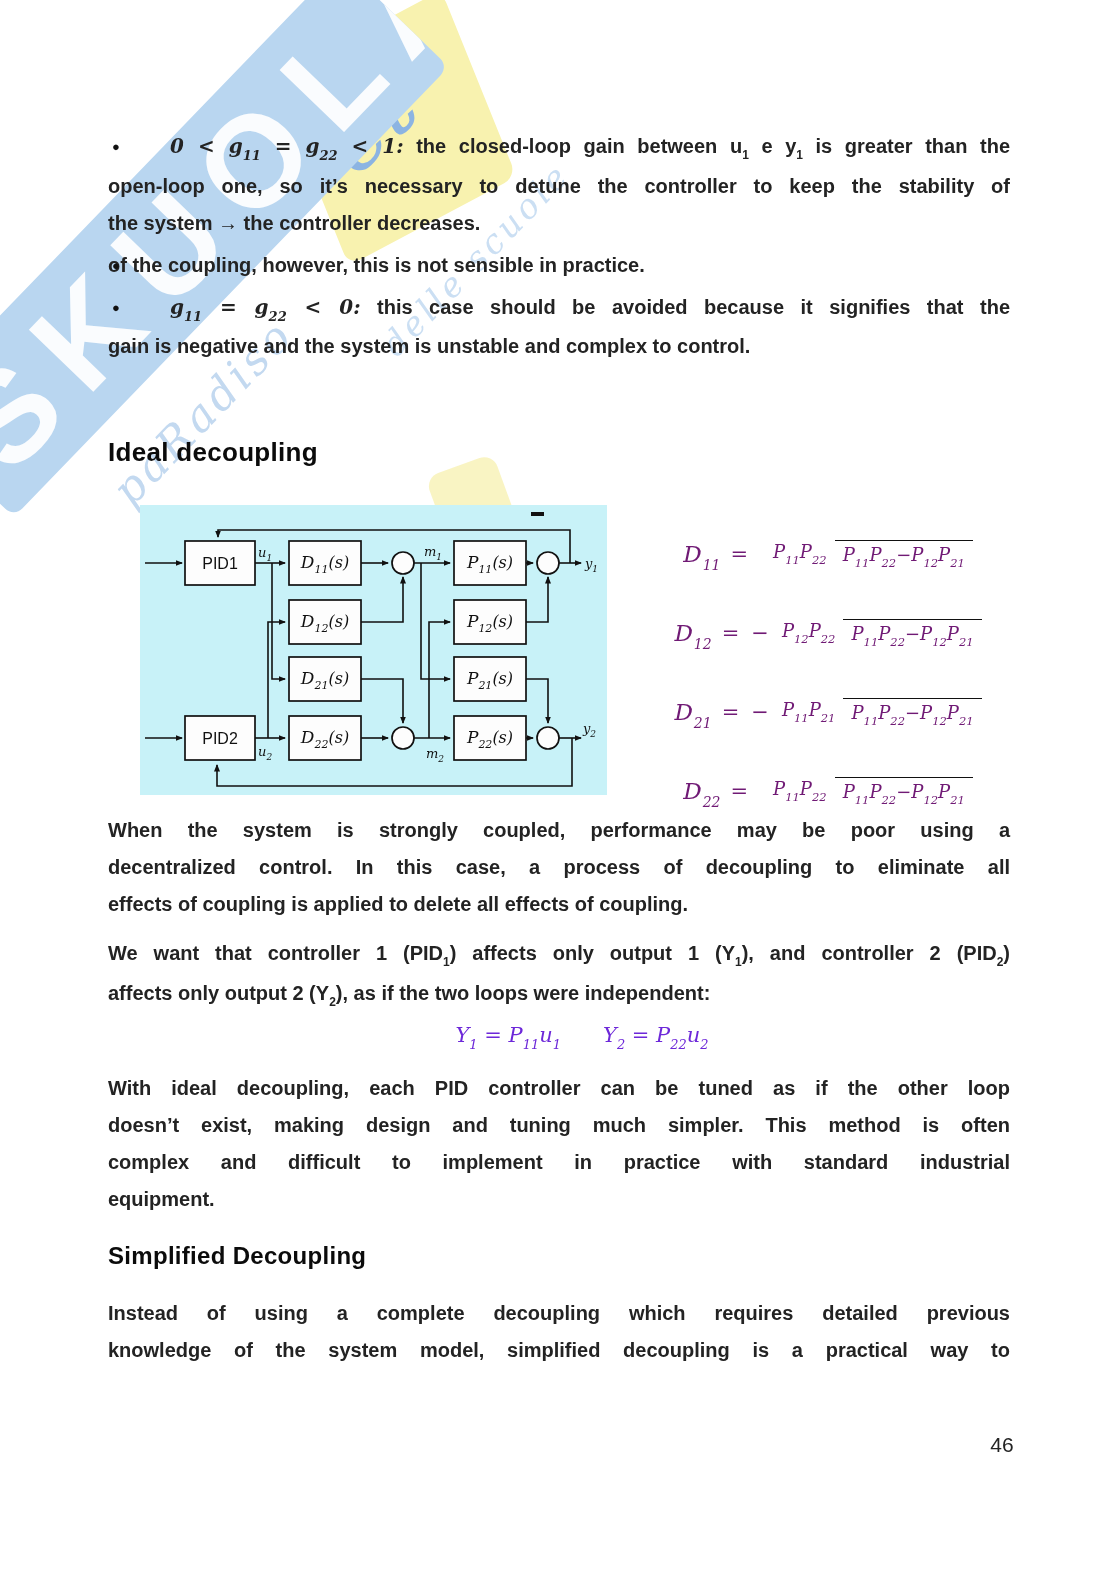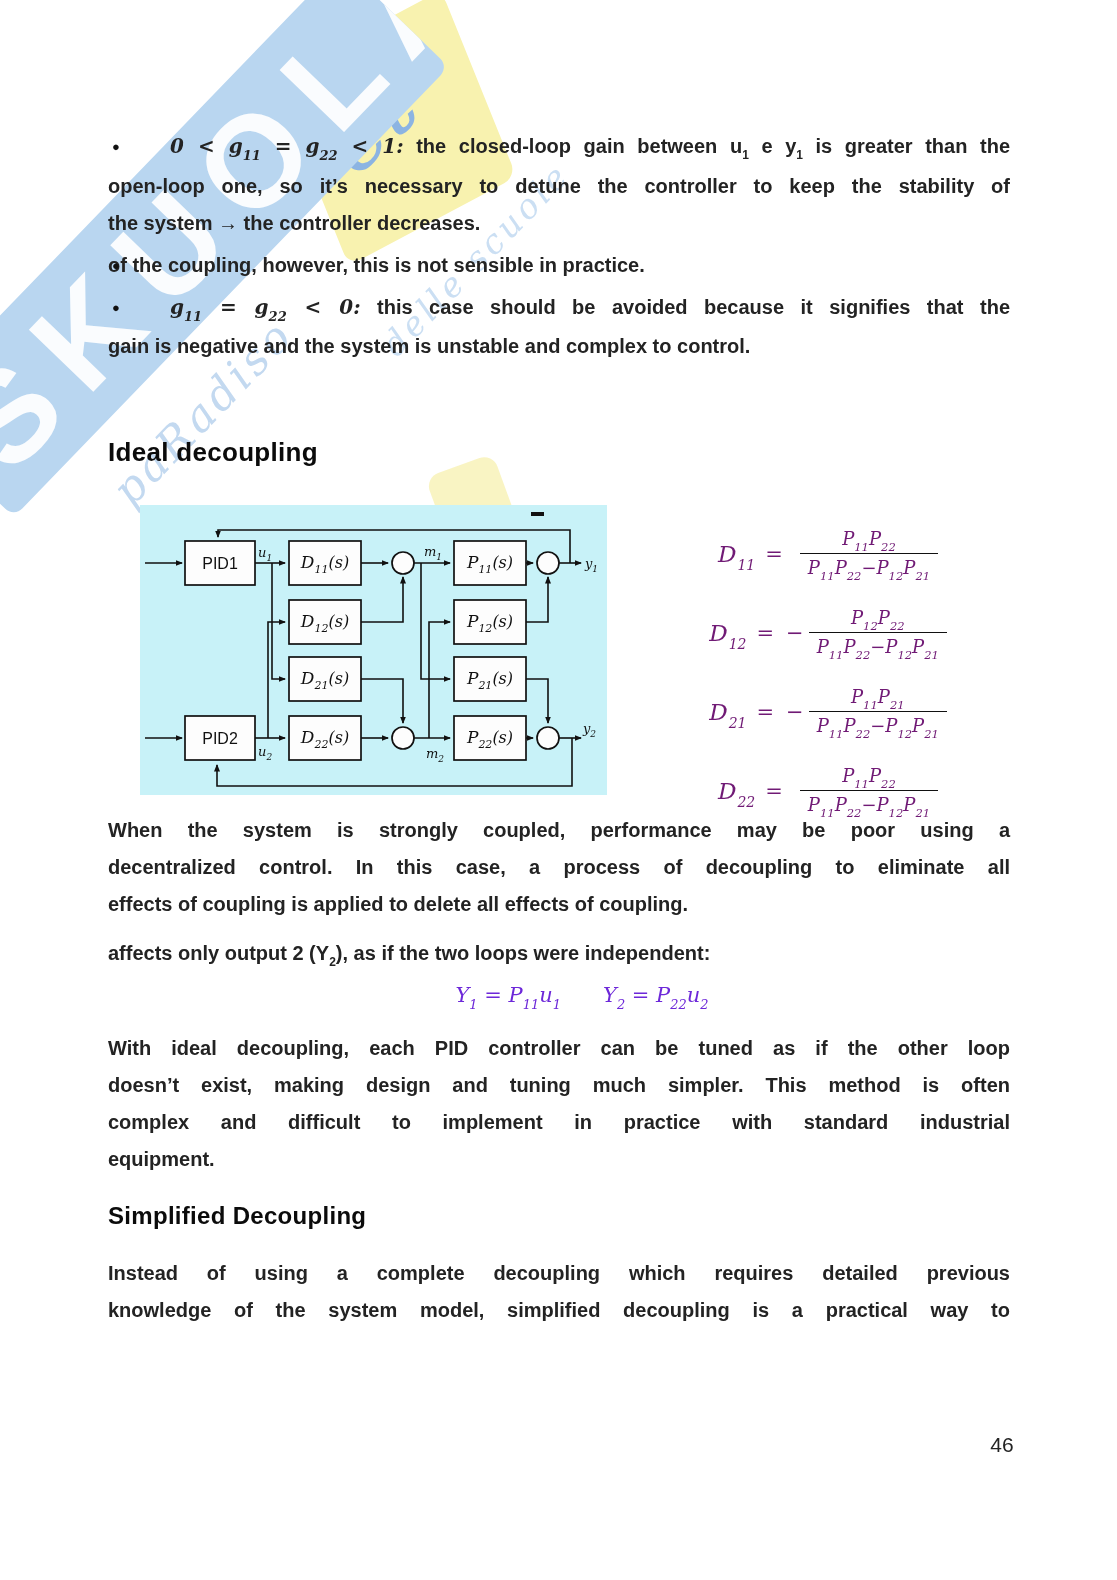--- a/index.html
+++ b/index.html
@@ -47,21 +47,21 @@
   .eq-gap{display:inline-block;width:42px;}
 
   
   .formulas{position:absolute;left:648px;top:514px;width:360px;z-index:2;color:#701a75;}
   .frow{height:79px;display:flex;align-items:center;justify-content:center;
         font-family:"DejaVu Serif",serif;font-style:italic;}
   .flhs{font-size:23px;margin-right:10px;}
   .fsub{font-size:14px;position:relative;top:8px;margin-left:1px;}
   .feq{font-size:21px;margin-right:12px;}
   .fsign{font-size:21px;margin-right:5px;}
-  .frac{display:inline-flex;flex-direction:column;align-items:center;font-size:18px;line-height:1.25;}
+  .frac{display:inline-flex;align-items:center;font-size:18px;line-height:1.25;}
   .num{padding:0 8px 3px;}
   .den{border-top:1.6px solid #111;padding:3px 8px 0;}
   .psub{font-size:11.5px;position:relative;top:6px;}
 
   .page-number{position:absolute;left:962px;top:1433px;width:80px;text-align:center;
       font-size:21px;color:#232323;z-index:2;}
 </style>
 </head>
 <body>
 
@@ -176,20 +176,21 @@
       </svg>
     </div>
 
     <div class="para-1">
       <div class="line jl">When the system is strongly coupled, performance may be poor using a</div>
       <div class="line jl">decentralized control. In this case, a process of decoupling to eliminate all</div>
       <div class="line">effects of coupling is applied to delete all effects of coupling.</div>
     </div>
 
     <div class="para-2">
+      <div class="line jl"><span>We want that controller 1 (PID</span><span class="tsb">1</span><span>) affects only output 1 (Y</span><span class="tsb">1</span><span>), and controller 2 (PID</span><span class="tsb">2</span><span>)</span></div>
       <div class="line"><span>affects only output 2 (Y</span><span class="tsb">2</span><span>), as if the two loops were independent:</span></div>
     </div>
 
     <div class="eq"><span>Y</span><span class="msub">1</span><span> = P</span><span class="msub">11</span><span>u</span><span class="msub">1</span><span class="eq-gap"></span><span>Y</span><span class="msub">2</span><span> = P</span><span class="msub">22</span><span>u</span><span class="msub">2</span></div>
 
     <div class="para-3">
       <div class="line jl">With ideal decoupling, each PID controller can be tuned as if the other loop</div>
       <div class="line jl">doesn’t exist, making design and tuning much simpler. This method is often</div>
       <div class="line jl">complex and difficult to implement in practice with standard industrial</div>
       <div class="line">equipment.</div>

